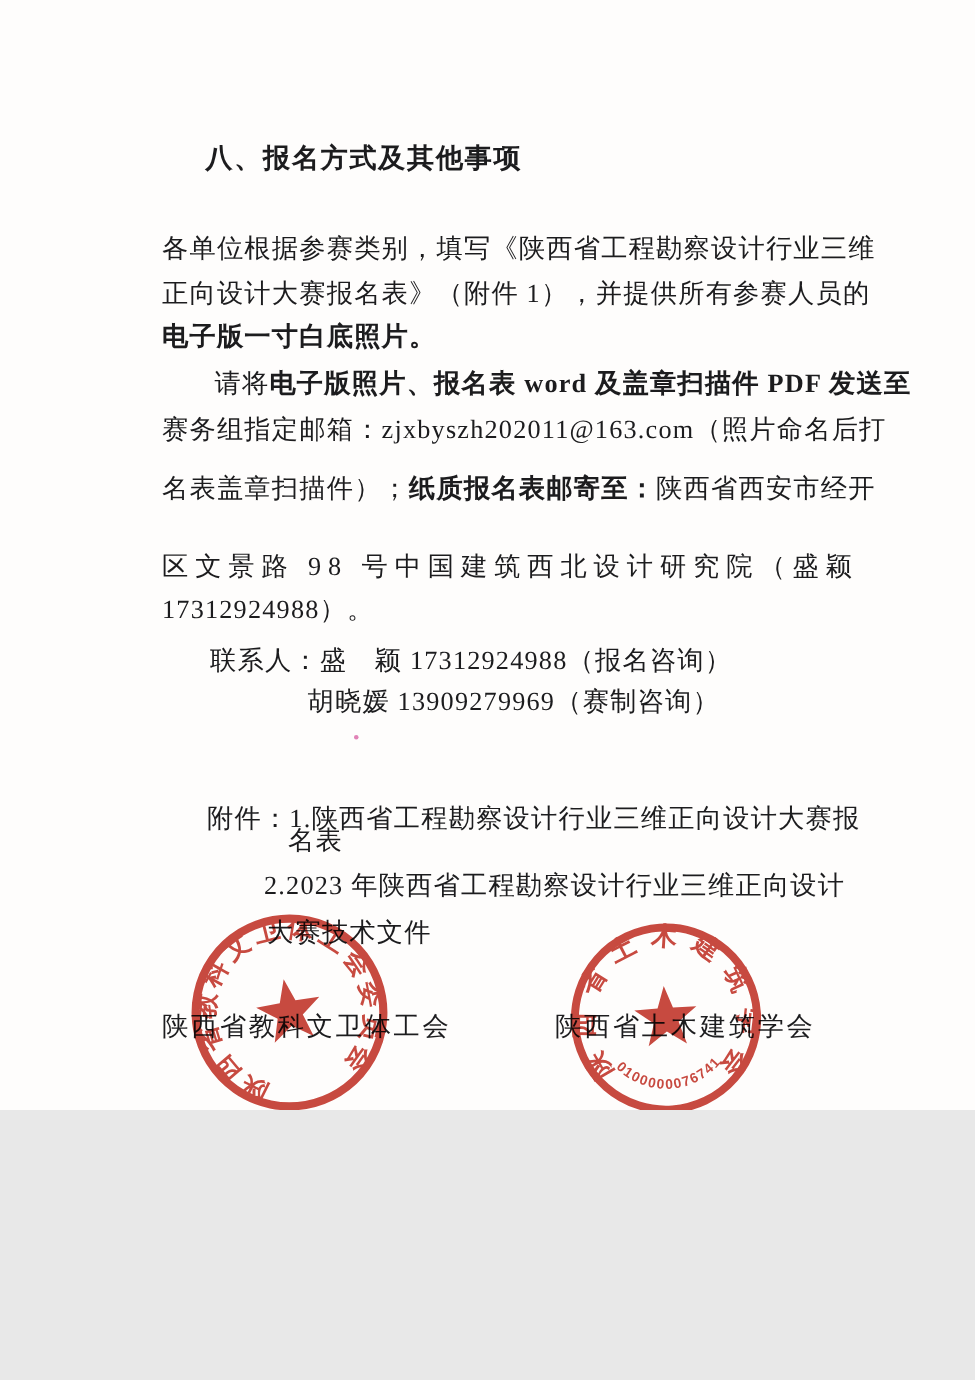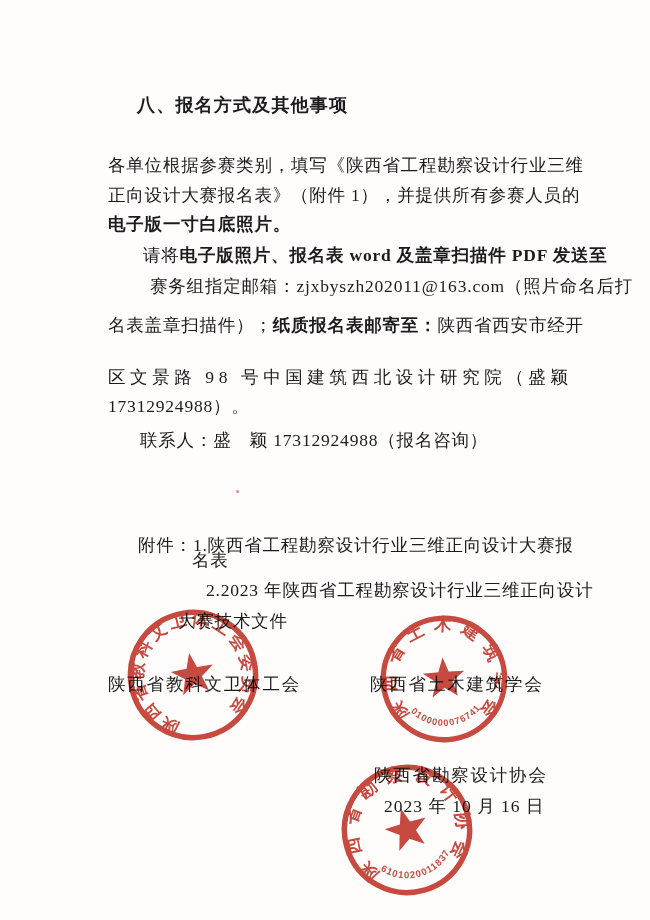--- a/index.html
+++ b/index.html
@@ -1,17 +1,17 @@
 <!DOCTYPE html>
 <html><head>
 <meta charset="utf-8">
 <style>
   html,body { margin:0; padding:0; background:#e8e8e8; }
   .page {
-    position:relative; width:650px; height:920px; margin:0 auto;
+    position:relative; width:650px; height:740px; margin:0 auto;
     background:#fefdfc; overflow:hidden;
     font-family:"Liberation Serif","DejaVu Serif",serif;
     color:#1c1c1e;
   }
   .ln {
     position:absolute; white-space:nowrap;
     font-size:17.5px; line-height:21px; letter-spacing:0.8px;
   }
   .bold { font-weight:700; }
   .heading {
@@ -46,39 +46,40 @@
 
 
   <div class="ln" style="left:108px; top:155px;">各单位根据参赛类别，填写《陕西省工程勘察设计行业三维</div>
 
   <div class="ln" style="left:108px; top:185px;">正向设计大赛报名表》（附件 1），并提供所有参赛人员的</div>
 
   <div class="ln bold" style="left:108px; top:214px;">电子版一寸白底照片。</div>
 
   <div class="ln" style="left:143px; top:245px;"><span>请将</span><span class="bold">电子版照片、报名表 word 及盖章扫描件 PDF 发送至</span></div>
 
-  <div class="ln" style="left:108px; top:276px;margin-left:42px;">赛务组指定邮箱：zjxbyszh202011@163.com（照片命名后打</div>
+  <div class="ln" style="left:108px; top:276px;">赛务组指定邮箱：zjxbyszh202011@163.com（照片命名后打</div>
 
 
   <div class="ln" style="left:108px; top:315px;"><span>名表盖章扫描件）；</span><span class="bold">纸质报名表邮寄至：</span><span>陕西省西安市经开</span></div>
 
   <div class="ln wide" style="left:108px; top:367px;">区文景路 98 号中国建筑西北设计研究院（盛颖</div>
 
   <div class="ln" style="left:108px; top:396px;">17312924988）。</div>
 
   <div class="ln" style="left:140px; top:430px;">联系人：盛　颖 17312924988（报名咨询）</div>
 
+  <div class="ln" style="left:205px; top:457px;">胡晓媛 13909279969（赛制咨询）</div>
 
   <div class="speck" style="left:236px; top:490px;"></div>
 
   <div class="ln" style="left:138px; top:535px;">附件：1.陕西省工程勘察设计行业三维正向设计大赛报</div>
 
   <div class="ln" style="left:192px; top:550px;">名表</div>
 
-  <div class="ln" style="left:176px; top:580px;margin-left:30px;">2.2023 年陕西省工程勘察设计行业三维正向设计</div>
+  <div class="ln" style="left:176px; top:580px;">2.2023 年陕西省工程勘察设计行业三维正向设计</div>
 
   <div class="ln" style="left:178px; top:611px;">大赛技术文件</div>
 
   <div class="sig" style="left:108px; top:672px;">陕西省教科文卫体工会</div>
 
   <div class="sig" style="left:370px; top:672px;">陕西省土木建筑学会</div>
 
   <div class="sig" style="left:374px; top:763px;">陕西省勘察设计协会</div>
 
   <div class="sig" style="left:384px; top:794px; letter-spacing:1px;">2023 年 10 月 16 日</div>

